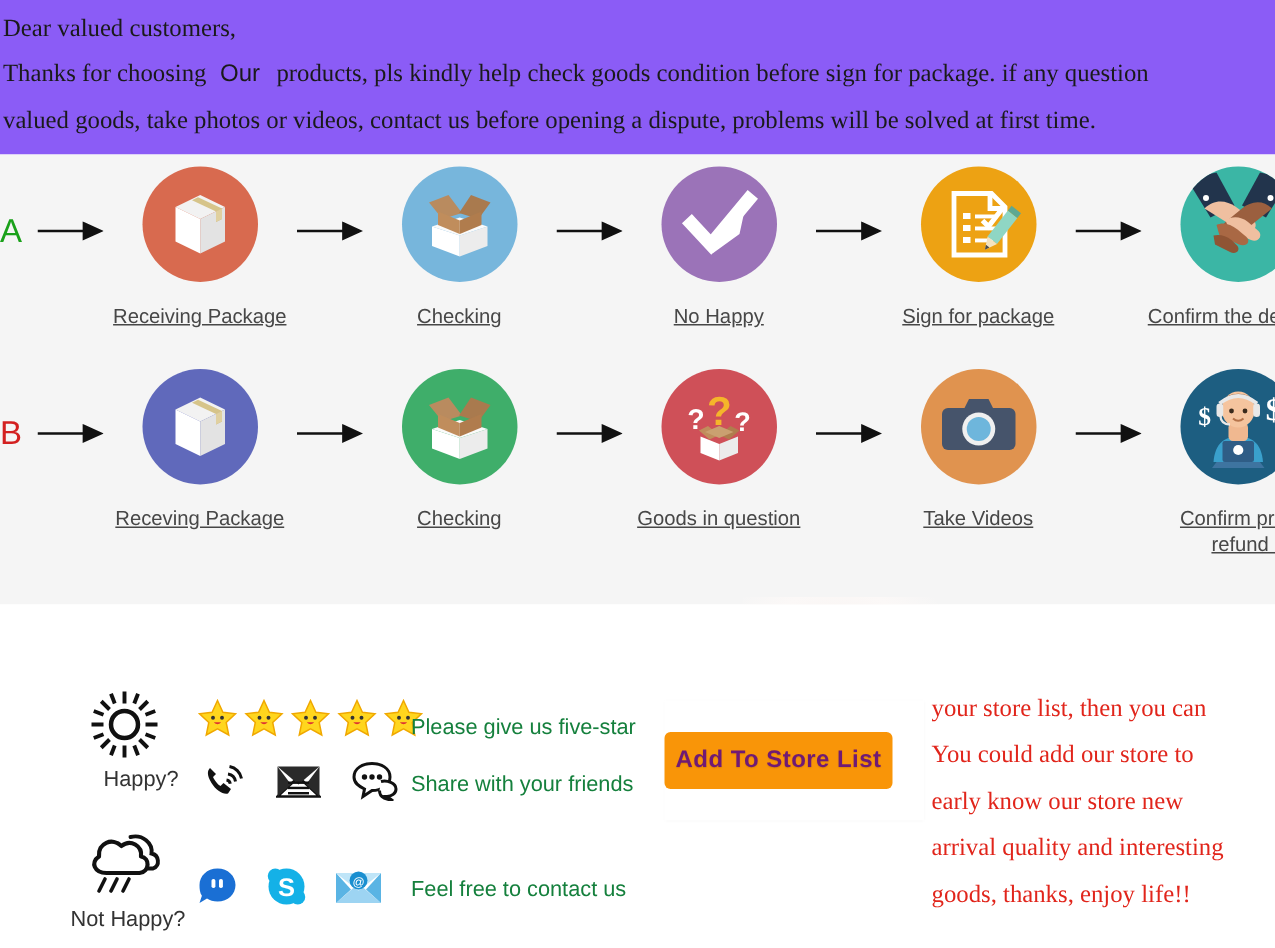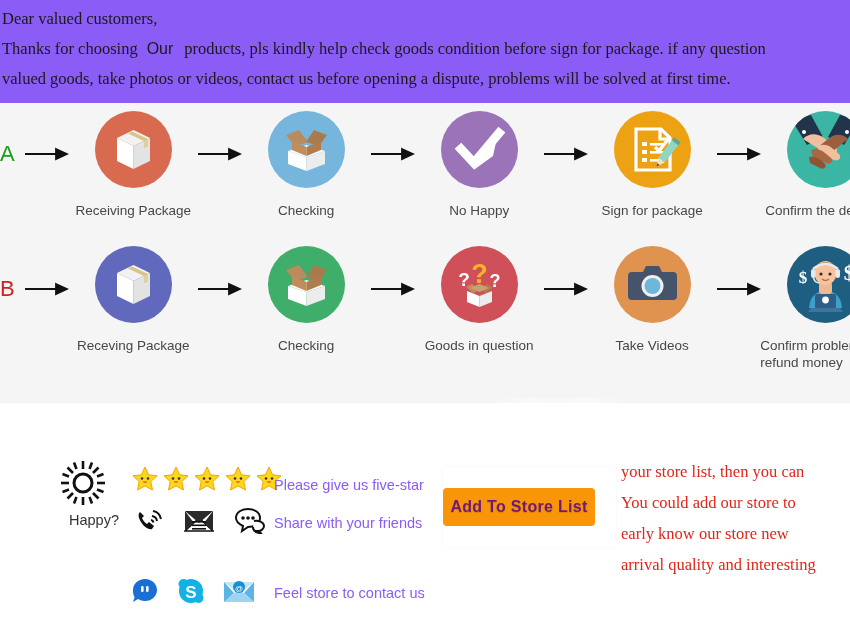--- a/index.html
+++ b/index.html
@@ -94,23 +94,24 @@
     position: relative;
     overflow: hidden;
     flex: 0 0 auto;
   }
   .step .circle svg { display: block; }
   .step .label {
     margin-top: 14px;
     font-family: "Liberation Sans", sans-serif;
     font-size: 13.5px;
     color: #474747;
-    text-align: left;
+    text-align: right;
     line-height: 17px;
     white-space: nowrap;
+    text-decoration: underline;
   }
   .step .label.wrap { white-space: normal; width: 130px; }
 
   
   .ghost-blob {
     position: absolute;
     left: 495px;
     top: 398px;
     width: 140px;
     height: 120px;
@@ -161,21 +162,21 @@
     left: 131px; top: 577px;
     display: flex;
     gap: 18px;
     align-items: center;
   }
 
   .msg-line {
     position: absolute;
     font-family: "Liberation Sans", sans-serif;
     font-size: 14.5px;
-    color: #8b5cf6;
+    color: #15803d;
     white-space: nowrap;
   }
   .msg-1 { left: 274px; top: 477px; }
   .msg-2 { left: 274px; top: 515px; }
   .msg-3 { left: 274px; top: 585px; }
 
   .store-card {
     position: absolute;
     left: 443px; top: 467px;
     width: 173px;
@@ -480,20 +481,34 @@
           <line x1="3.5" y1="33" x2="10" y2="30.5"></line>
           <line x1="38" y1="17.5" x2="44.5" y2="15"></line>
           <line x1="15" y1="44.5" x2="17.5" y2="38"></line>
           <line x1="30.5" y1="10" x2="33" y2="3.5"></line>
         </g>
       </svg>
     </div>
     <div class="w-label">Happy?</div>
   </div>
 
+  <div class="weather-col second">
+    <div class="w-icon">
+      <svg width="52" height="48" viewBox="0 0 52 48">
+        <path d="M30 6 C38 4 45 10 44 17 C49 18 50 25 45 27 L31 27" fill="none" stroke="#111" stroke-width="2.6" stroke-linecap="round"></path>
+        <path d="M14 30 C6 30 3 23 9 19 C8 10 18 6 24 12 C30 7 38 12 37 19 C43 20 43 29 36 30 Z" fill="#fff" stroke="#111" stroke-width="2.8" stroke-linejoin="round"></path>
+        <g stroke="#111" stroke-width="2.4" stroke-linecap="round">
+          <line x1="13" y1="34" x2="9" y2="42"></line>
+          <line x1="21" y1="34" x2="17" y2="42"></line>
+          <line x1="29" y1="34" x2="25" y2="42"></line>
+        </g>
+      </svg>
+    </div>
+    <div class="w-label">Not Happy?</div>
+  </div>
 </div>
 
 <div class="stars-row">
   <span>
     <svg width="28" height="28" viewBox="0 0 28 28">
         <polygon points="14,2 17.6,9.8 26,10.8 19.8,16.6 21.5,25 14,20.9 6.5,25 8.2,16.6 2,10.8 10.4,9.8" fill="#ffd61e" stroke="#f0a800" stroke-width="1"></polygon>
         <circle cx="11" cy="13.5" r="1.3" fill="#333"></circle>
         <circle cx="17" cy="13.5" r="1.3" fill="#333"></circle>
         <path d="M11.5 16.5 Q14 19 16.5 16.5" fill="#d33"></path>
       </svg>
@@ -586,23 +601,24 @@
       <path d="M1 4 L1 24 L11 15 Z" fill="#5ab4e4"></path>
       <path d="M31 4 L31 24 L21 15 Z" fill="#5ab4e4"></path>
       <circle cx="16" cy="9" r="6" fill="#1a8fd0"></circle>
       <text x="16" y="12.5" font-family="Liberation Sans, sans-serif" font-size="8" fill="#ffffff" text-anchor="middle">@</text>
     </svg>
   </span>
 </div>
 
 <div class="msg-line msg-1">Please give us five-star</div>
 <div class="msg-line msg-2">Share with your friends</div>
-<div class="msg-line msg-3">Feel store to contact us</div>
+<div class="msg-line msg-3">Feel free to contact us</div>
 
 <div class="store-card"></div>
 <button class="store-btn">Add To Store List</button>
 
 <div class="promo">
   <p>your store list, then you can</p>
   <p>You could add our store to</p>
   <p>early know our store new</p>
   <p>arrival quality and interesting</p>
+  <p>goods, thanks, enjoy life!!</p>
 </div>
 
 </body></html>

